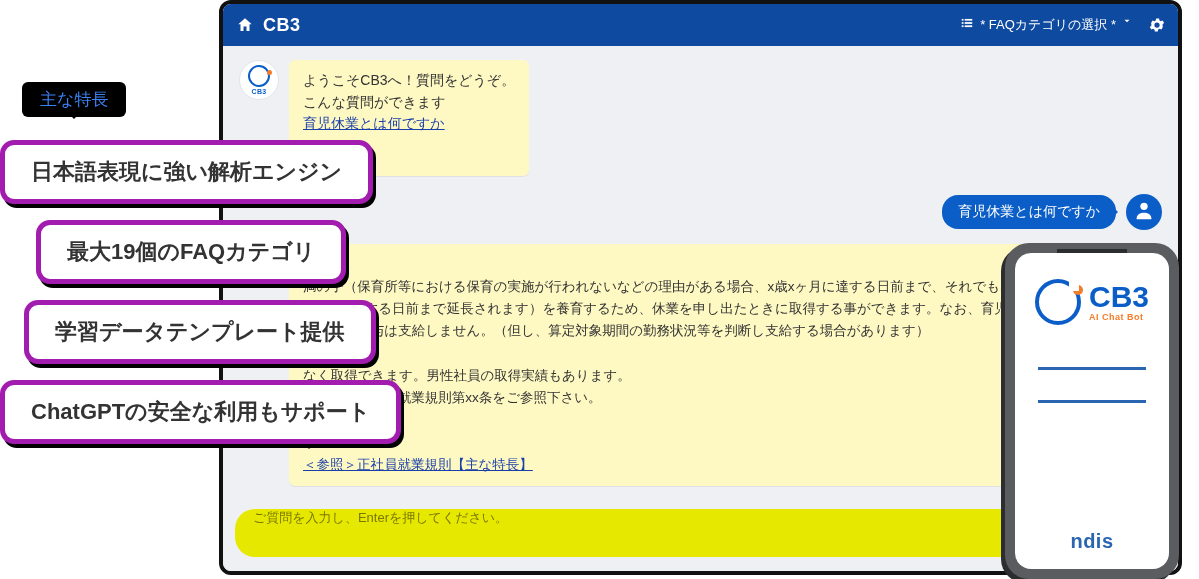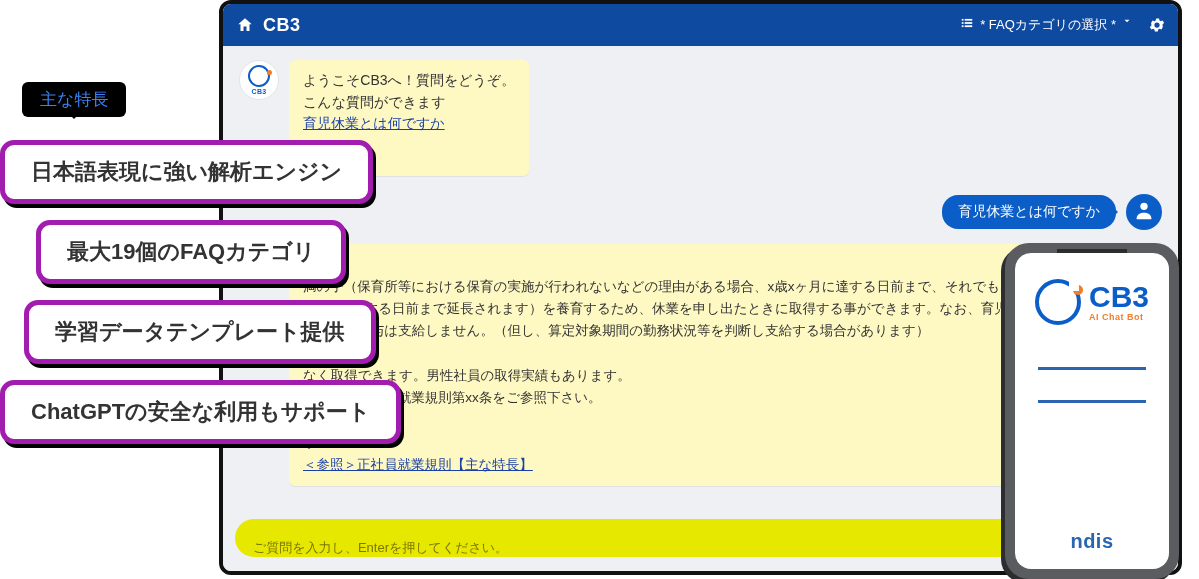--- a/index.html
+++ b/index.html
@@ -133,22 +133,22 @@
     background:#0b5ec7;
     display:flex; align-items:center; justify-content:center;
   }
 
   
   .input-bar {
     position:absolute;
     left:12px; right:12px; bottom:14px;
     background:var(--yellow);
     border-radius:20px;
-    height:38px;
-    display:flex; align-items:flex-end;
+    height:48px;
+    display:flex; align-items:flex-start;
     padding:0 18px;
   }
   .input-bar .placeholder {
     color:#7b7700;
     font-size:13px;
   }
 
   
   .features {
     position:absolute;

